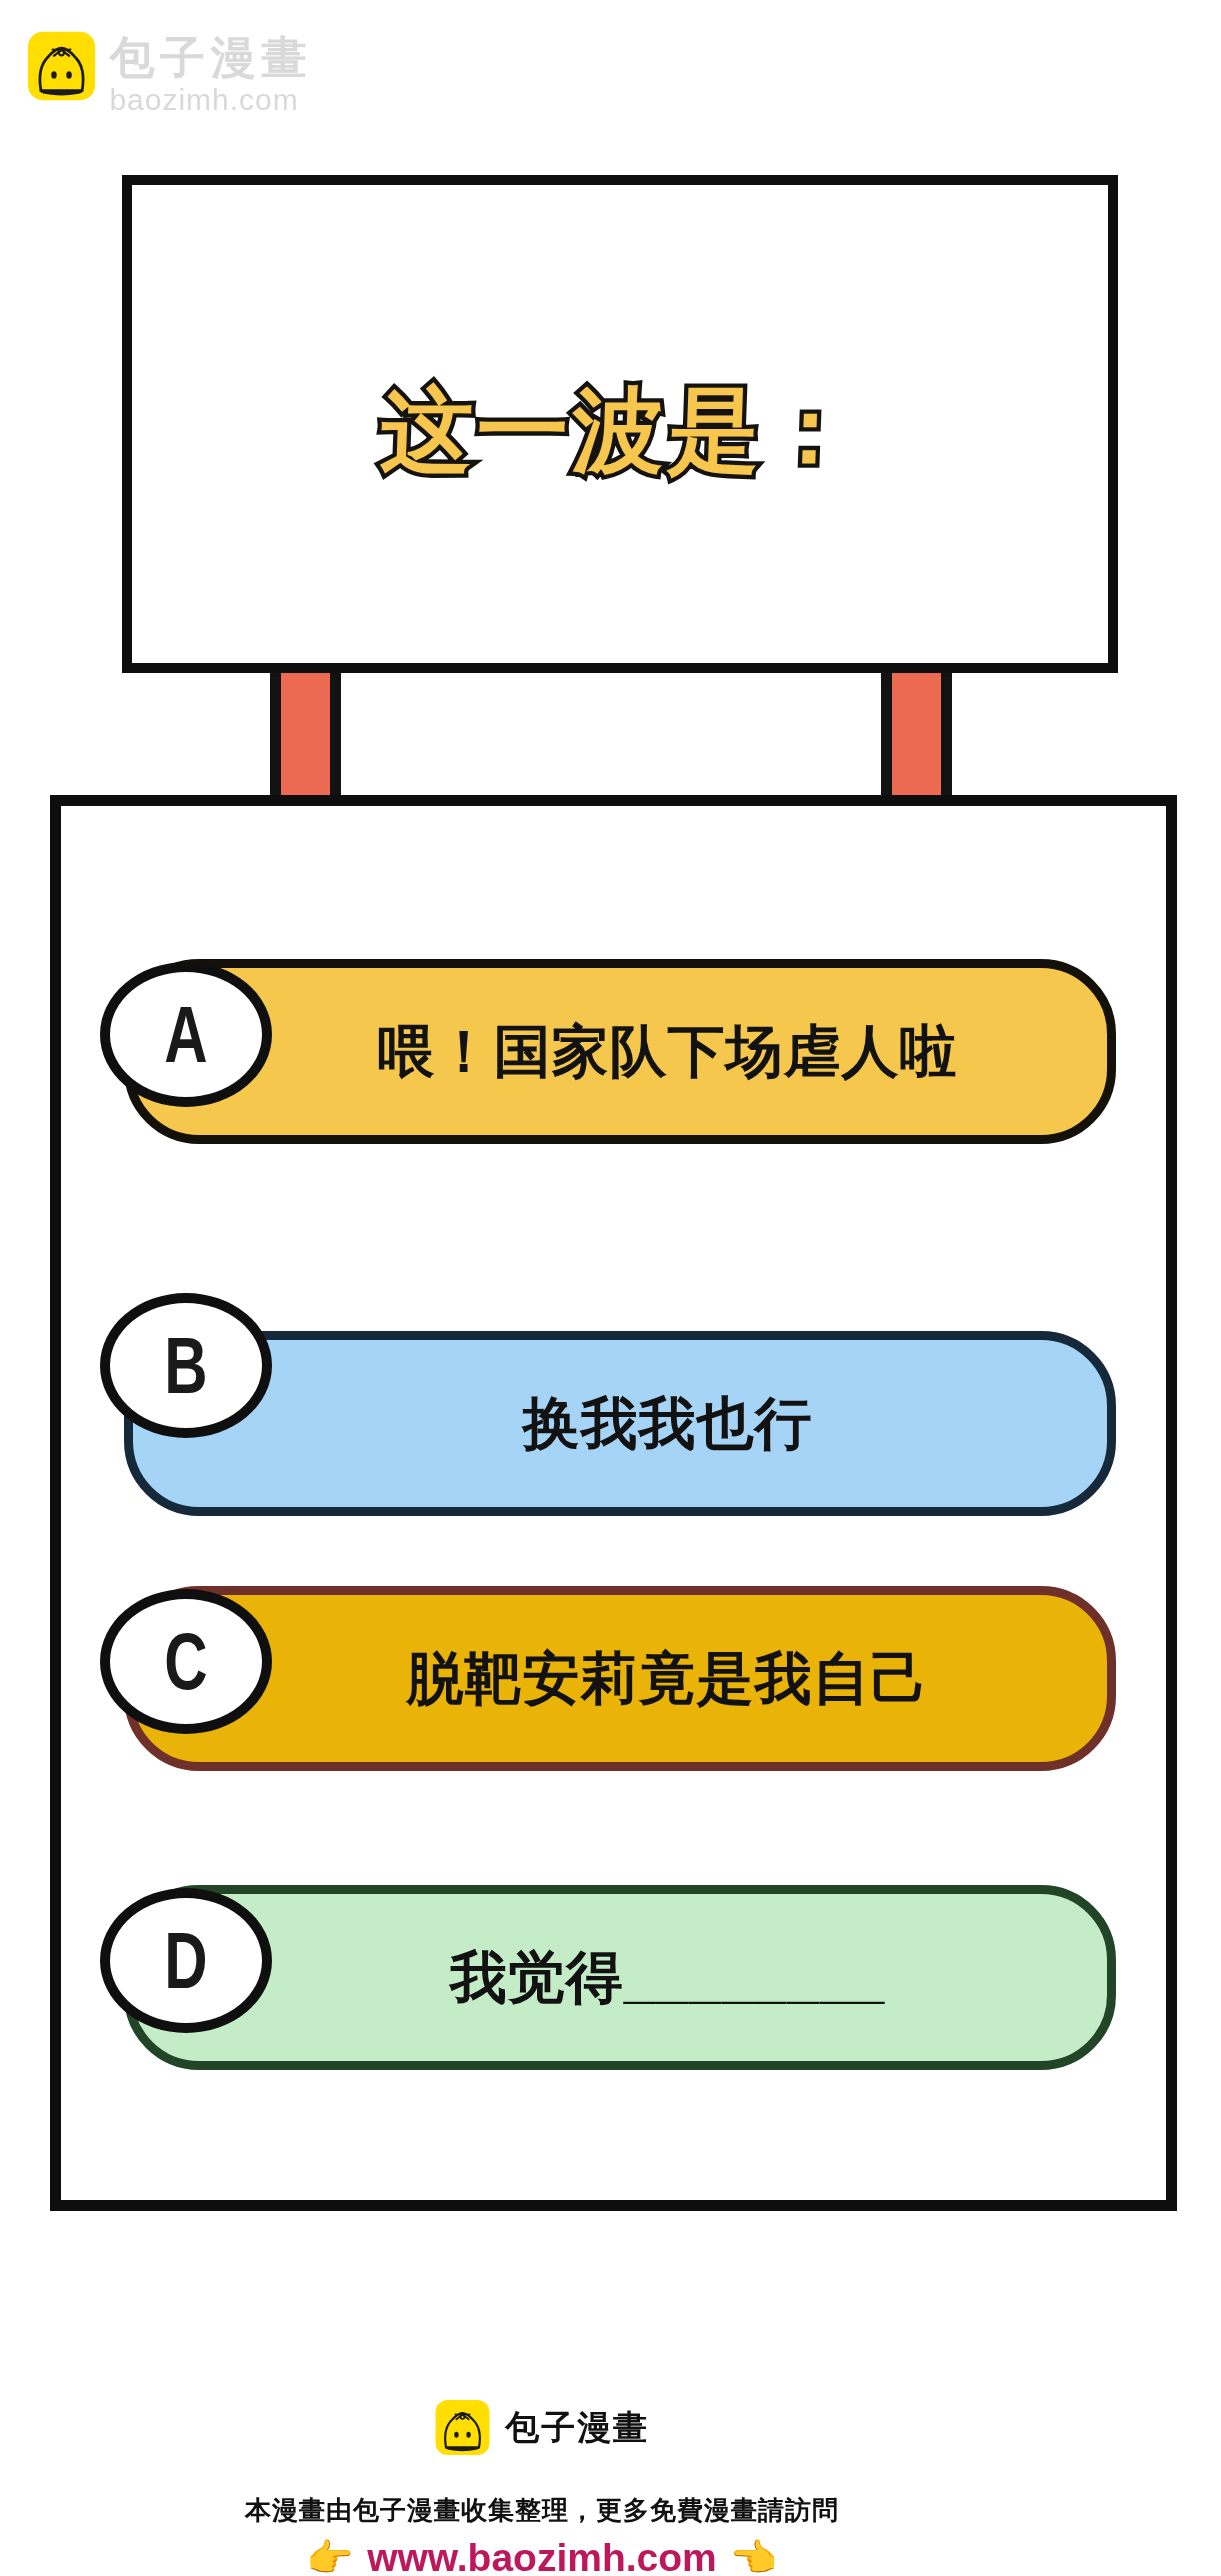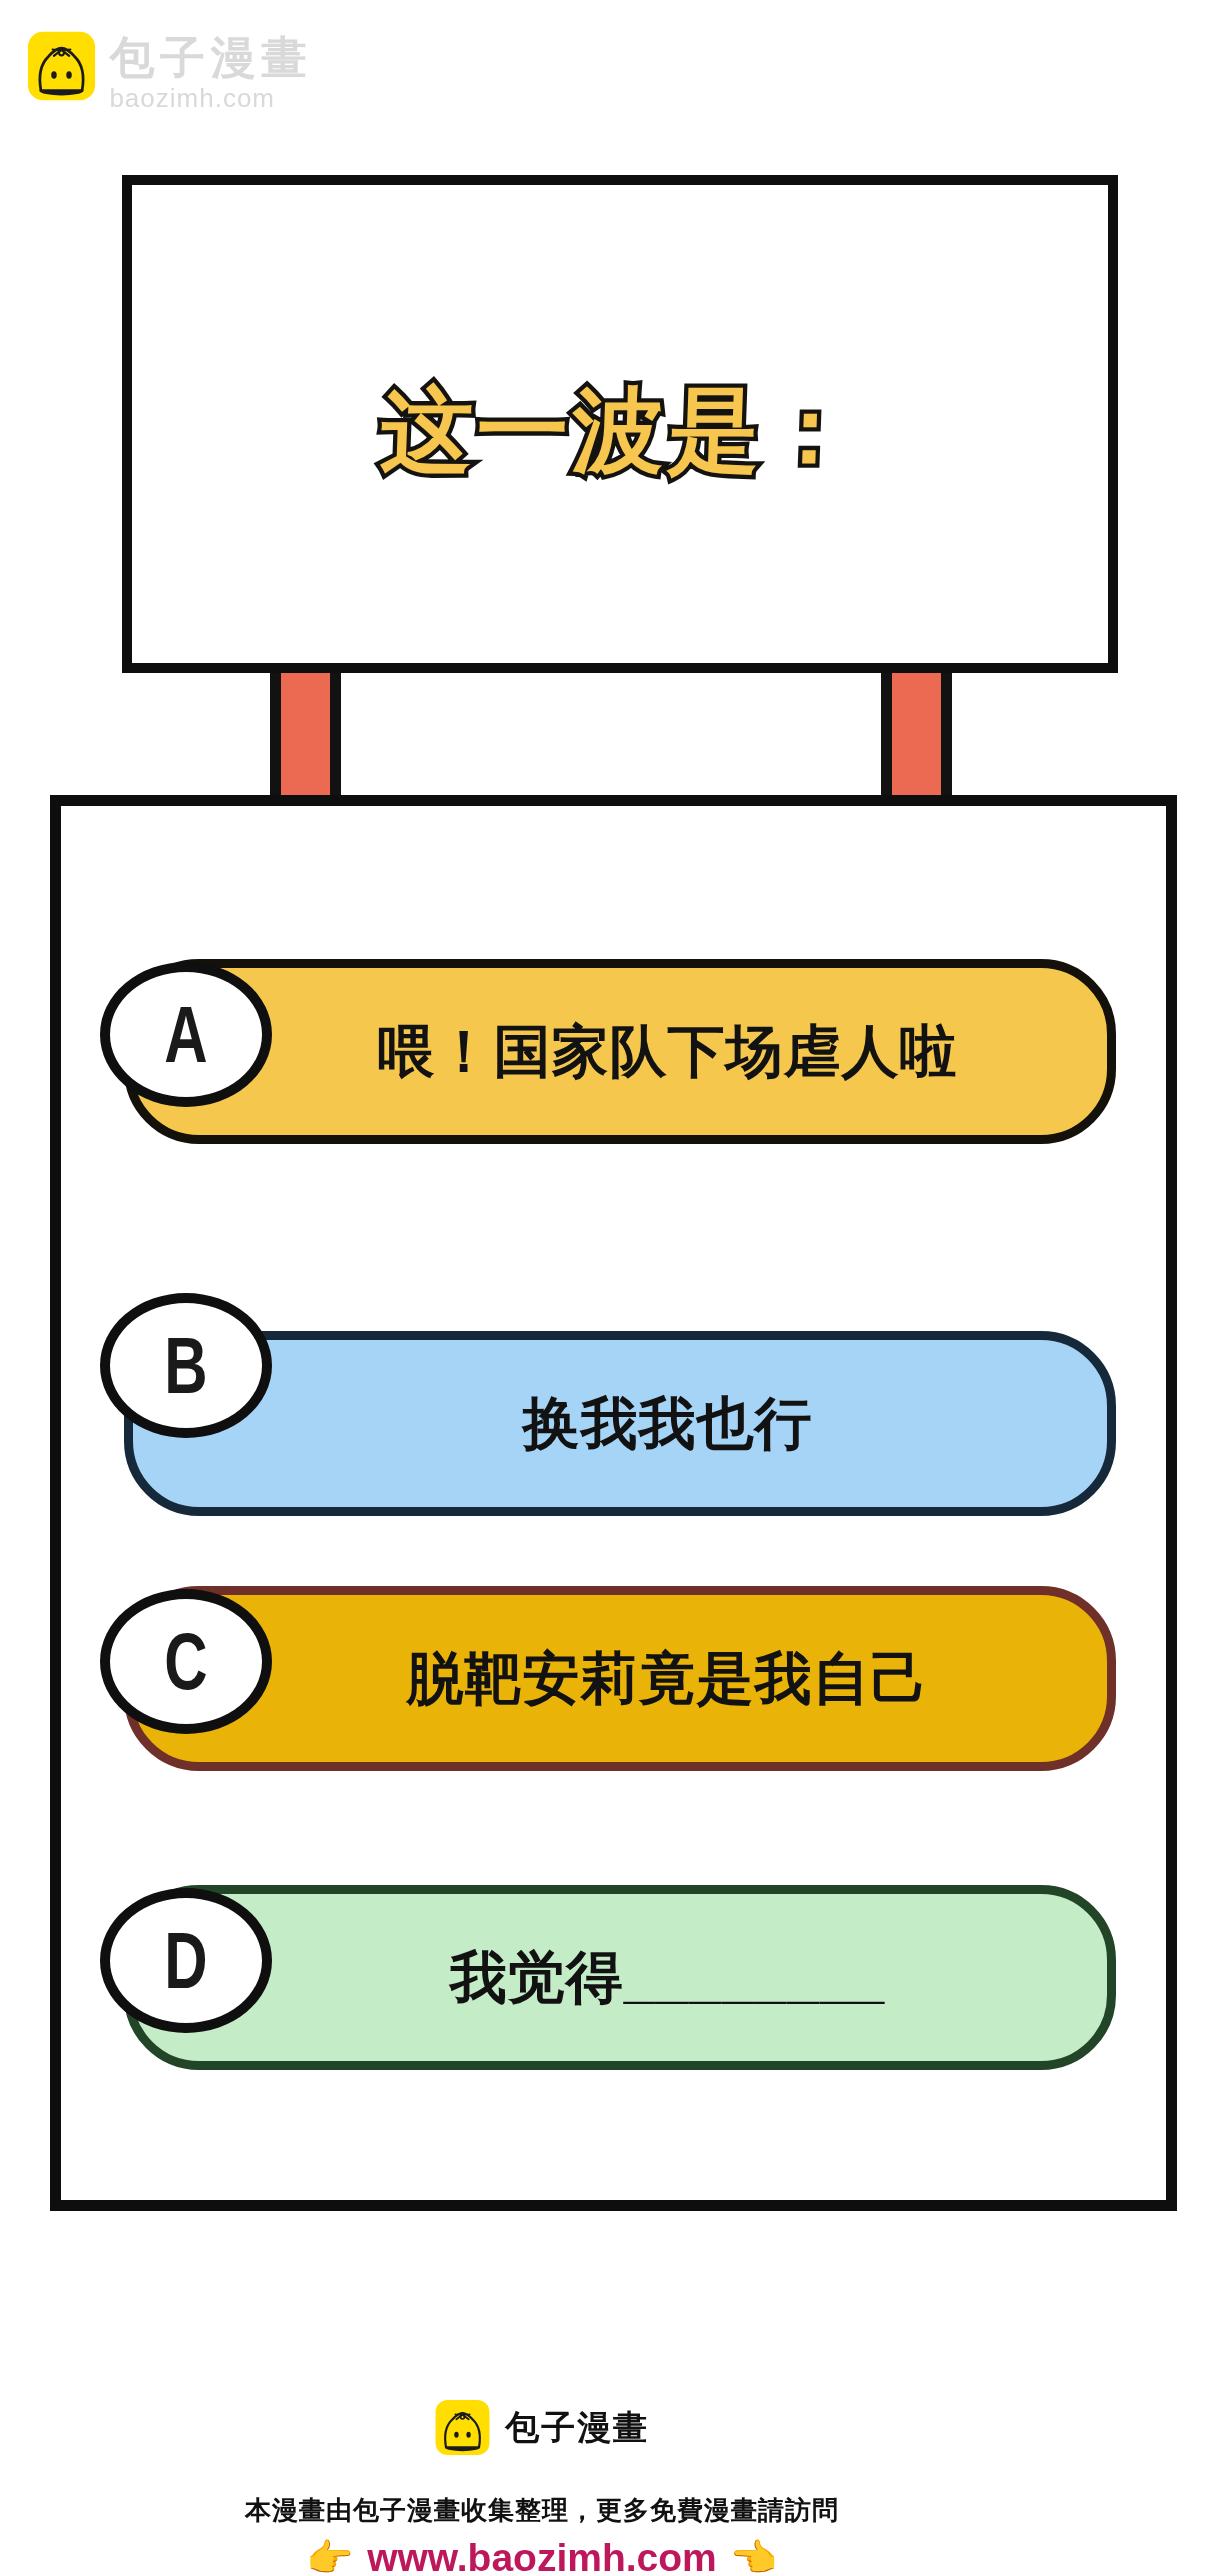--- a/index.html
+++ b/index.html
@@ -5,21 +5,21 @@
   html,body{margin:0;padding:0;background:#ffffff;}
   .canvas{
     position:relative;width:1221px;height:2576px;background:#ffffff;overflow:hidden;
     font-family:"Liberation Sans","DejaVu Sans",sans-serif;
   }
   
   .wm{position:absolute;left:27px;top:29px;display:flex;align-items:flex-start;gap:13.4px;}
   .wm-logo{width:69px;height:74px;}
   .wm-text{display:flex;flex-direction:column;line-height:1;padding-top:5.7px;}
   .wm-brand{font-size:45px;font-weight:700;letter-spacing:5.7px;color:#d9d9d9;}
-  .wm-domain{font-size:26px;font-weight:400;color:#d9d9d9;margin-top:5.7px;letter-spacing:1px;}
+  .wm-domain{font-size:30px;font-weight:400;color:#d9d9d9;margin-top:5.7px;letter-spacing:1px;}
   
   .signboard{
     position:absolute;left:122px;top:175px;width:996px;height:498px;box-sizing:border-box;
     background:#ffffff;border:10.5px solid #0e0e0e;z-index:2;
     display:flex;align-items:center;justify-content:center;
   }
   .sign-title{
     font-size:92px;font-weight:900;line-height:1;letter-spacing:3.8px;
     padding-top:13.4px;transform:skewX(-2deg);
     -webkit-text-stroke:8.6px #151310;paint-order:stroke fill;

